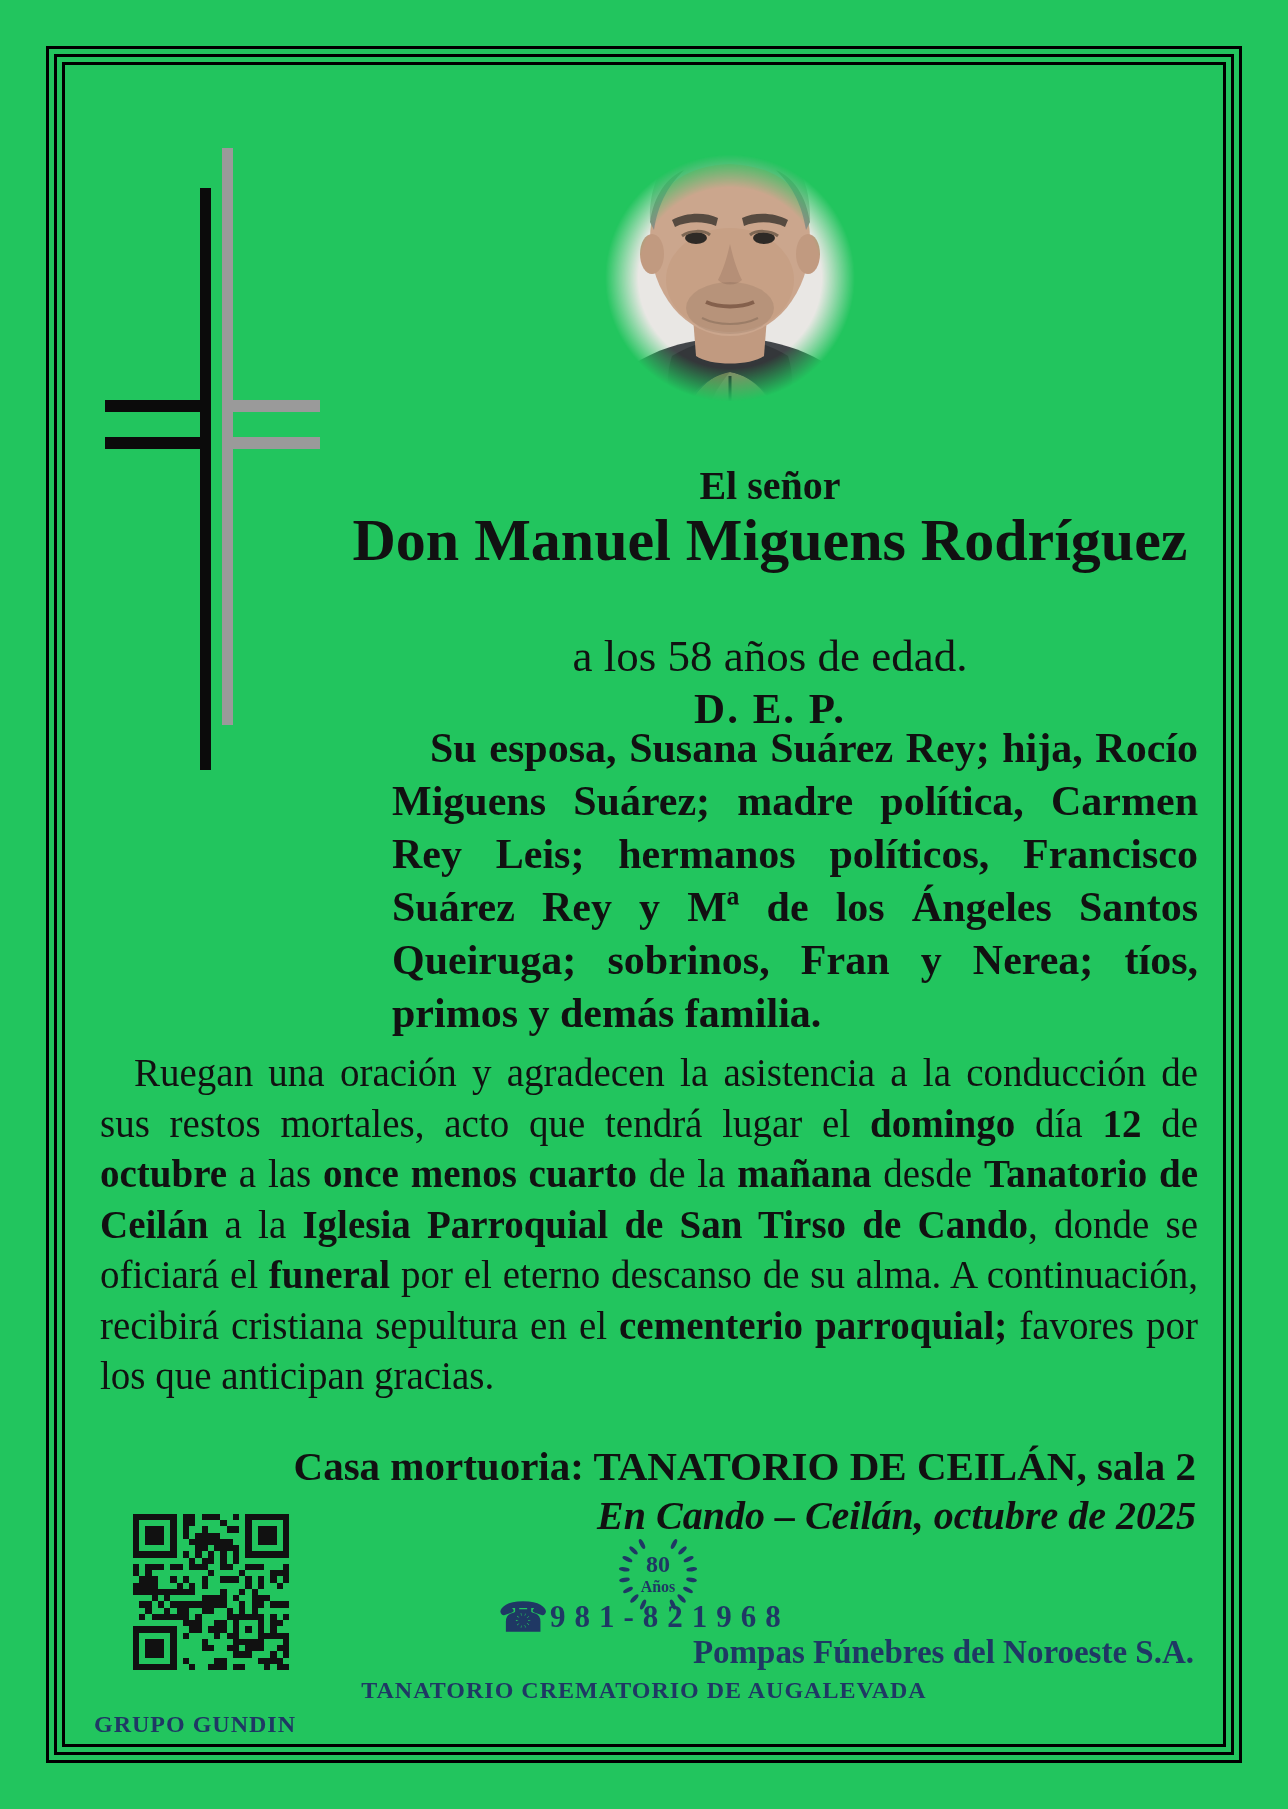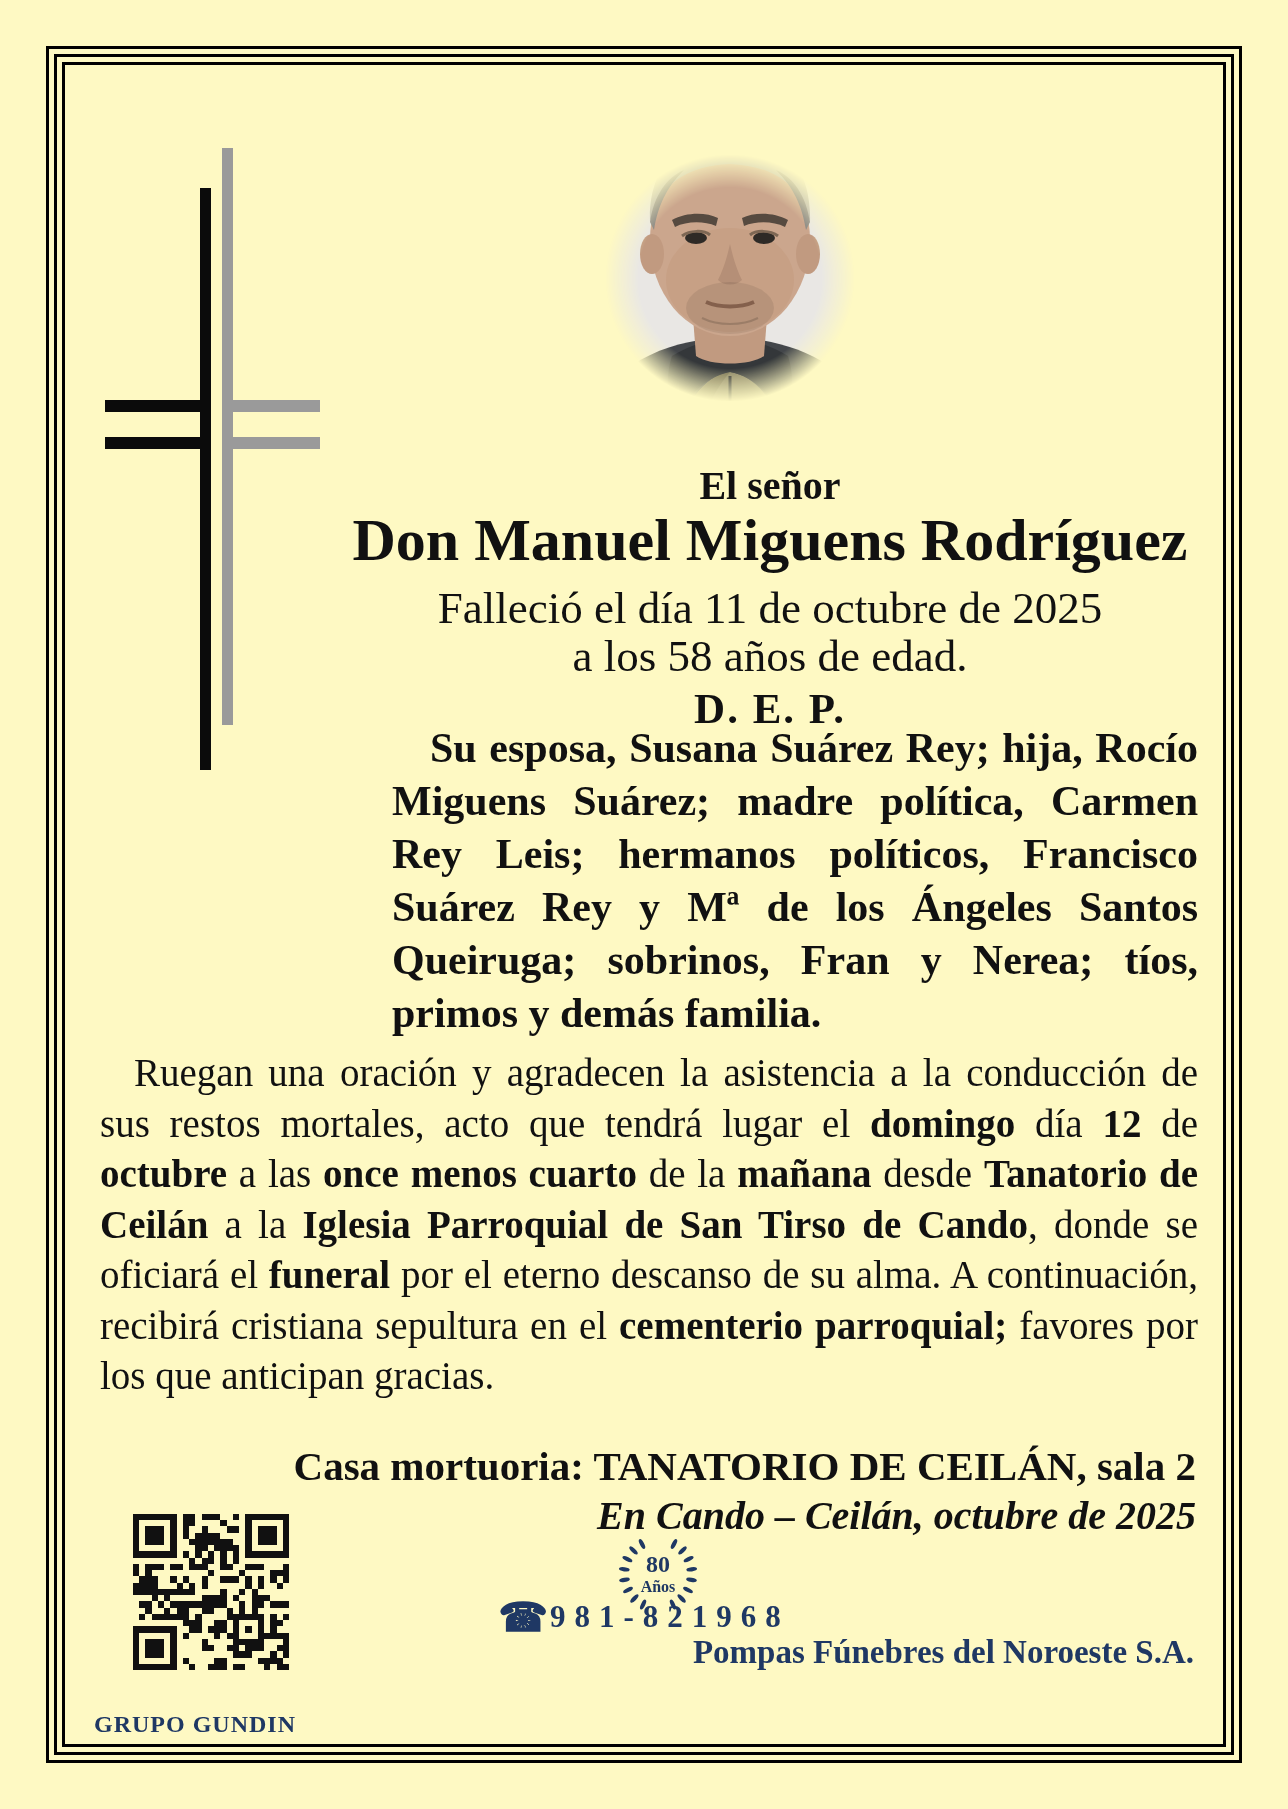--- a/index.html
+++ b/index.html
@@ -1,17 +1,17 @@
 <!DOCTYPE html>
 <html><head>
 <meta charset="utf-8">
 <title>Esquela</title>
 <style>
   html,body{margin:0;padding:0;background:#ffffff;}
-  .page{position:relative;width:1288px;height:1809px;background:#fef9c3;margin:0 auto;
+  .page{position:relative;width:1288px;height:1809px;background:#22c55e;margin:0 auto;
         font-family:"Liberation Serif", serif;color:#111;overflow:hidden;}
   .b1{position:absolute;inset:46px;border:3px solid #000;}
   .b2{position:absolute;inset:5px;border:3px solid #000;}
   .b3{position:absolute;inset:5px;border:3px solid #000;}
   .abs{position:absolute;}
   .center{text-align:center;}
   
   .headcol{left:345px;width:850px;}
   .salutation{top:462px;font-size:40px;font-weight:bold;}
   .name{top:506px;font-size:60px;font-weight:bold;white-space:nowrap;}
@@ -99,21 +99,20 @@
       <path d="M176,140 C172,158 168,168 164,176 C170,182 182,182 188,176 C184,168 180,158 176,140 Z" fill="#b58f77"></path>
 
       <ellipse cx="176" cy="204" rx="44" ry="26" fill="#000000" opacity="0.08"></ellipse>
       <path d="M152,198 C166,204 186,204 200,198" stroke="#84604c" stroke-width="4" fill="none"></path>
       <path d="M148,214 C164,222 188,222 204,214" stroke="#000000" stroke-width="2" opacity="0.15" fill="none"></path>
     </svg>
   </div>
 
   <div class="abs headcol center salutation">El señor</div>
   <div class="abs headcol center name">Don Manuel Miguens Rodríguez</div>
-  <div class="abs headcol center death">Falleció el día 11 de octubre de 2025</div>
   <div class="abs headcol center age">a los 58 años de edad.</div>
   <div class="abs headcol center rip">D. E. P.</div>
 
   <div class="abs family">Su esposa, Susana Suárez Rey; hija, Rocío Miguens Suárez; madre política, Carmen Rey Leis; hermanos políticos, Francisco Suárez Rey y Mª de los Ángeles Santos Queiruga; sobrinos, Fran y Nerea; tíos, primos y demás familia.</div>
 
   <div class="abs announce"><span>Ruegan una oración y agradecen la asistencia a la conducción de sus restos mortales, acto que tendrá lugar el </span><span class="b">domingo</span><span> día </span><span class="b">12</span><span> de </span><span class="b">octubre</span><span> a las </span><span class="b">once menos cuarto</span><span> de la </span><span class="b">mañana</span><span> desde </span><span class="b">Tanatorio de Ceilán</span><span> a la </span><span class="b">Iglesia Parroquial de San Tirso de Cando</span><span>, donde se oficiará el </span><span class="b">funeral</span><span> por el eterno descanso de su alma. A continuación, recibirá cristiana sepultura en el </span><span class="b">cementerio parroquial;</span><span> favores por los que anticipan gracias.</span></div>
 
 
   <div class="abs casa">Casa mortuoria: TANATORIO DE CEILÁN, sala 2</div>
   <div class="abs encando">En Cando – Ceilán, octubre de 2025</div>
@@ -456,14 +455,15 @@
         <ellipse cx="0" cy="0" rx="5.4" ry="2.1" transform="translate(35.1 76.6) rotate(-244.0)"></ellipse>
       </g>
     <text x="50" y="44" text-anchor="middle" fill="#1f3864" class="num" font-family="Liberation Serif, serif" font-weight="bold" font-size="24">80</text>
     <text x="50" y="64" text-anchor="middle" fill="#1f3864" class="lbl" font-family="Liberation Serif, serif" font-weight="bold" font-size="16">Años</text>
   </svg>
 
   <div class="abs phoneline">
     <span class="ph-icon">☎</span><span>981-821968</span>
   </div>
   <div class="abs company">Pompas Fúnebres del Noroeste S.A.</div>
+  <div class="abs facility">TANATORIO CREMATORIO DE AUGALEVADA</div>
   <div class="abs group">GRUPO GUNDIN</div>
 </div>
 
 </body></html>

